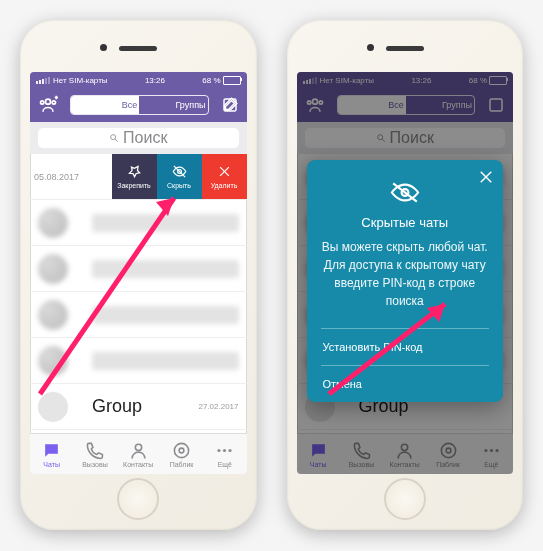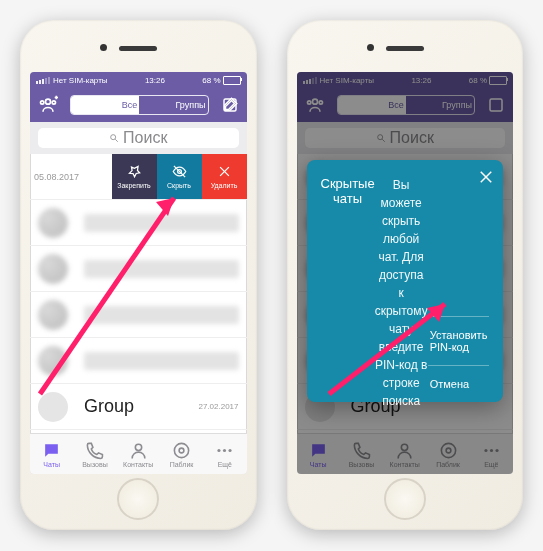--- a/index.html
+++ b/index.html
@@ -75,21 +75,21 @@
   .searchbar {
     background:#ececee; margin:0; padding:6px 8px;
   }
   .searchbox {
     background:#fff; border-radius:5px; height:20px; display:flex;
     align-items:center; justify-content:center; gap:4px; font-size:16px; color:#8a8a8e;
   }
   .chatlist { flex:1; overflow:hidden; position:relative;}
   .row {
     display:flex; align-items:center; height:45px; border-bottom:1px solid #eee;
-    padding:0 8px; gap:16px; font-size:10px; color:#222;
+    padding:0 8px; gap:24px; font-size:10px; color:#222;
   }
   .row.swiped { padding:0; }
   .row .date { color:#9a9a9a; font-size:8px;}
   .avatar {
     width:30px; height:30px; border-radius:50%;
     background:radial-gradient(circle at 30% 30%, #d9d9d9, #bcbcbc);
     filter: blur(1px);
   }
   .blurred { filter: blur(2.5px); }
   .swipe-actions { display:flex; height:100%; margin-left:auto;}
@@ -118,21 +118,21 @@
   .arrow svg { overflow:visible }
   .arrow-line { stroke:#ff1f6b; stroke-width:5; fill:none;}
   .arrow-head { fill:#ff1f6b; }
   
   .dim {
     position:absolute; inset:0; background:rgba(0,0,0,0.45);
   }
   .modal {
     position:absolute; top:88px; left:10px; right:10px; bottom:72px;
     background:#168aa8; border-radius:8px; color:#fff; padding:16px 14px 0 14px;
-    display:flex; box-shadow:0 6px 24px rgba(0,0,0,0.35);
+    display:flex; flex-direction:column; box-shadow:0 6px 24px rgba(0,0,0,0.35);
   }
   .modal .close {
     position:absolute; top:8px; right:8px; width:18px; height:18px; color:#fff;
   }
   .modal .eye { margin:6px auto 12px auto; width:34px; height:22px; }
   .modal h3 { margin:0 0 8px 0; text-align:center; font-weight:400; font-size:13px;}
   .modal p { margin:0 0 18px 0; text-align:center; font-size:12px; line-height:1.5; opacity:0.93;}
   .modal .actions { margin-top:auto; }
   .modal .actbtn {
     border-top:1px solid rgba(255,255,255,0.35); padding:12px 2px; font-size:11px;

